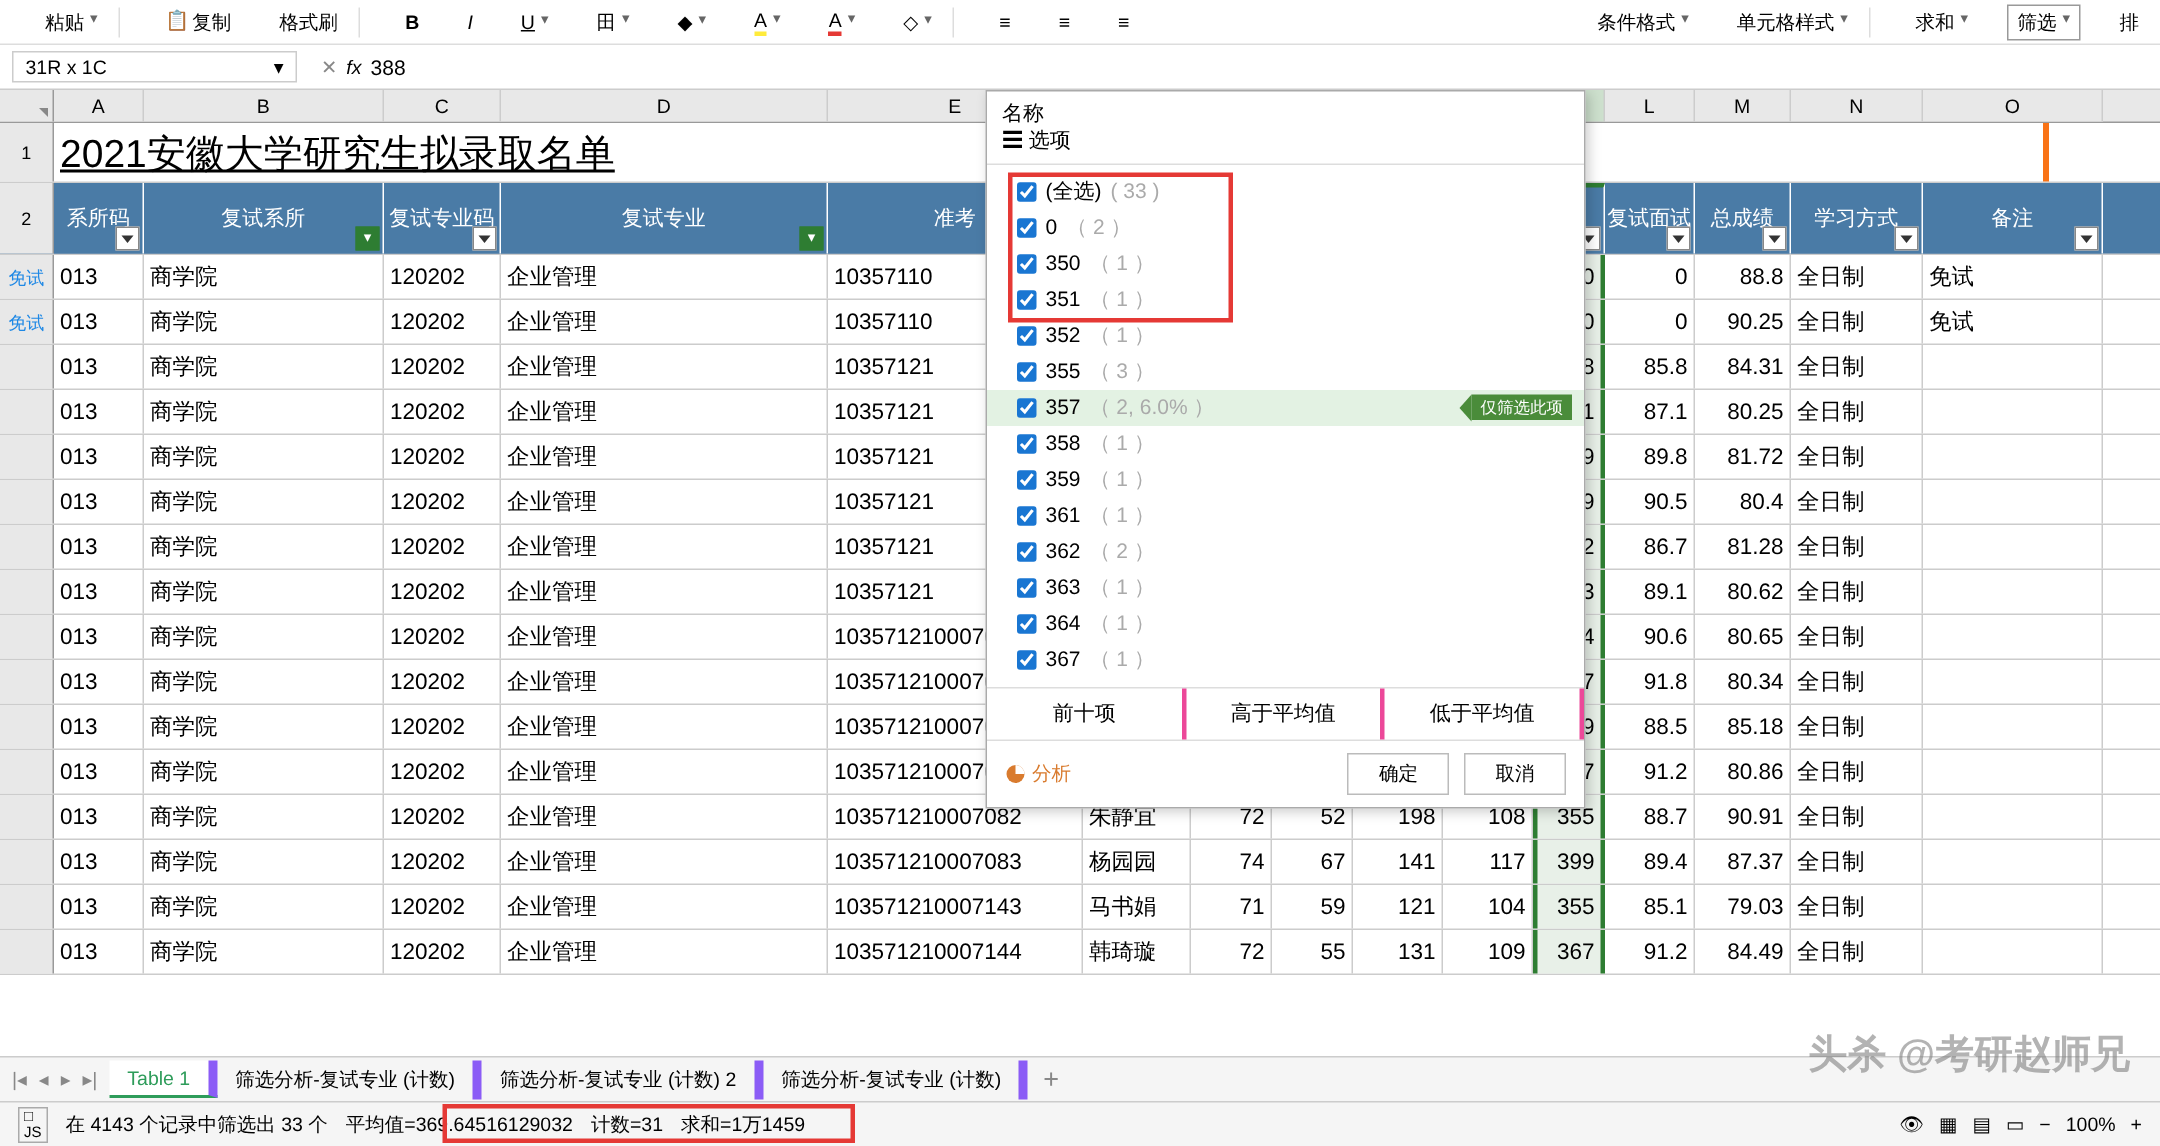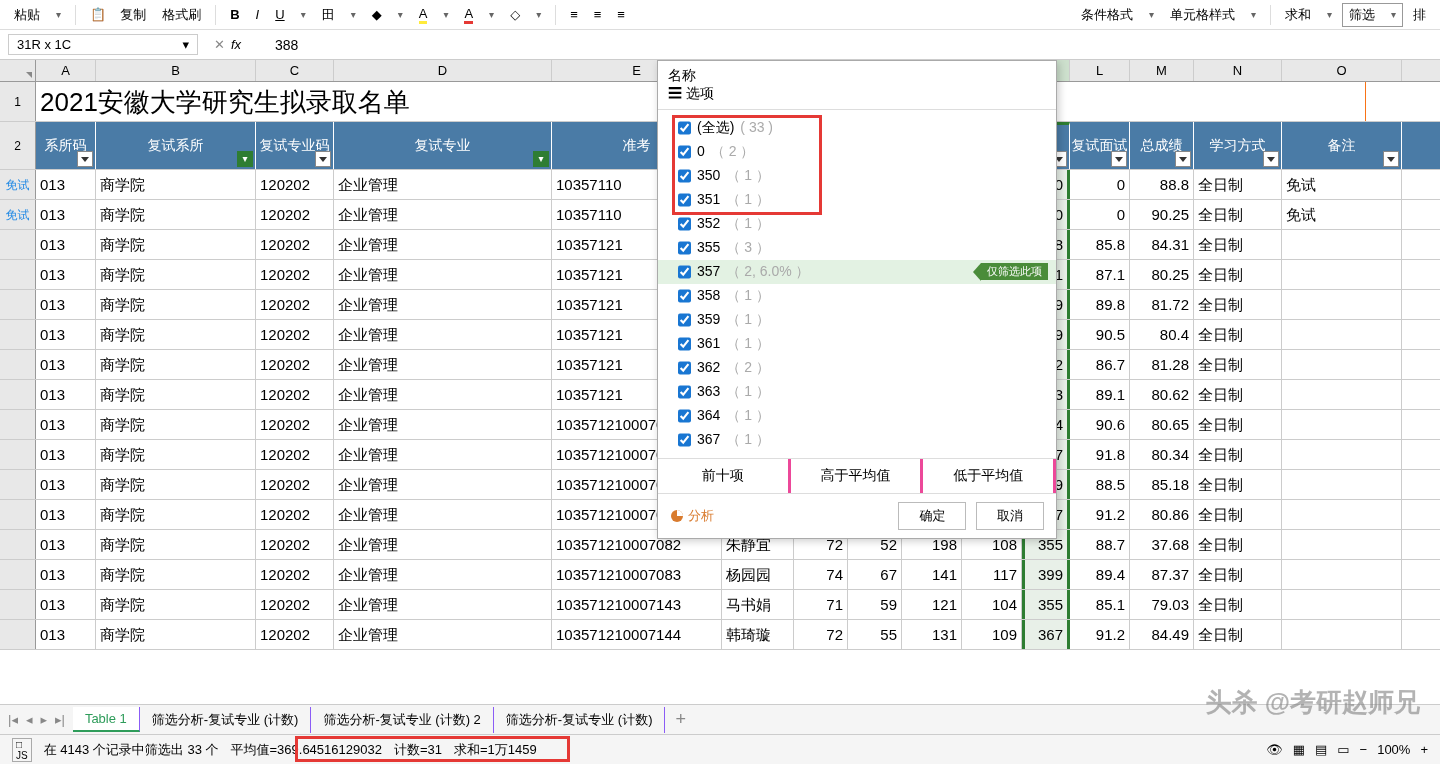--- a/index.html
+++ b/index.html
@@ -1,41 +1,41 @@
 <!DOCTYPE html>
 <html><head>
 <meta charset="utf-8">
 <style>
 * { box-sizing: border-box; margin: 0; padding: 0; font-family: "Microsoft YaHei", Arial, sans-serif; }
 body { width: 1440px; height: 764px; overflow: hidden; background: #fff; position: relative; font-size: 13px; }
 
 .toolbar { height: 30px; display: flex; align-items: center; padding: 0 8px; border-bottom: 1px solid #ddd; gap: 4px; }
-.toolbar .btn { padding: 2px 6px; display: flex; align-items: center; gap: 14px; cursor: pointer; }
+.toolbar .btn { padding: 2px 6px; display: flex; gap: 2px; cursor: pointer; margin-left: 16px; }
 .toolbar .sep { width: 1px; height: 20px; background: #ddd; margin: 0 4px; }
 .toolbar .dd { font-size: 10px; color: #666; margin-left: 2px; }
 
 .formula-bar { height: 30px; display: flex; align-items: center; border-bottom: 1px solid #ccc; }
 .name-box { width: 190px; border: 1px solid #ccc; margin: 0 8px; padding: 2px 8px; display: flex; align-items: center; justify-content: space-between; }
 .fx-area { display: flex; align-items: center; gap: 6px; padding: 0 8px; }
-.fx-input { border: none; outline: none; font-size: 14px; width: 300px; margin-left: 28px; }
+.fx-input { border: none; outline: none; font-size: 14px; width: 300px; }
 
 .grid-area { position: relative; height: 644px; overflow: hidden; }
 .col-headers { display: flex; height: 22px; background: #e8e8e8; border-bottom: 1px solid #999; }
 .rownum-spacer { width: 36px; border-right: 1px solid #999; background: #e8e8e8; position: relative; }
 .rownum-spacer::after { content: ""; position: absolute; right: 3px; bottom: 3px; border-left: 6px solid transparent; border-top: 6px solid #888; }
 .col-h { border-right: 1px solid #ccc; text-align: center; line-height: 22px; background: #e8e8e8; font-size: 13px; }
 
 .rows { position: relative; }
 .row { display: flex; height: 30px; border-bottom: 1px solid #ccc; }
 .rownum { width: 36px; background: #e8e8e8; border-right: 1px solid #999; text-align: center; line-height: 30px; font-size: 12px; }
 .cell { border-right: 1px solid #ccc; padding: 0 4px; line-height: 30px; overflow: hidden; white-space: nowrap; font-size: 15px; }
 
 .title-row { height: 40px; }
 .title-row .rownum { line-height: 40px; }
-.title-row .title-cell { font-size: 26px; line-height: 40px; border-right: 1px solid #f97316; padding-left: 4px; }
+.title-row .title-cell { font-size: 26px; line-height: 40px; border-right: 4px solid #f97316; padding-left: 4px; text-decoration: underline; }
 
 .header-row { height: 48px; background: #4a7ba6; }
 .header-row .rownum { line-height: 48px; }
 .header-row .hcell { background: #4a7ba6; color: #fff; border-right: 1px solid #fff; display: flex; align-items: center; justify-content: center; text-align: center; position: relative; font-size: 14px; line-height: 1.2; }
 .filter-btn { position: absolute; right: 2px; bottom: 2px; width: 16px; height: 16px; background: #fff; border: 1px solid #888; display: flex; align-items: center; justify-content: center; }
 .filter-btn.active { background: #2e7d32; border-color: #2e7d32; }
 .filter-btn::after { content: ""; border-left: 4px solid transparent; border-right: 4px solid transparent; border-top: 5px solid #333; }
 .filter-btn.active::after { content: "▾"; color: #fff; font-size: 10px; border: none; }
 
 .rownum.filtered { color: #1e88e5; }
@@ -55,21 +55,21 @@
 .fp-item .only::before { content: ""; position: absolute; left: -8px; top: 0; border-top: 9px solid transparent; border-bottom: 9px solid transparent; border-right: 8px solid #4a8c3a; }
 .red-box { position: absolute; border: 3px solid #e53935; pointer-events: none; }
 .fp-btns { display: flex; border-top: 1px solid #ddd; }
 .fp-btns div { flex: 1; text-align: center; padding: 8px; border-right: 3px solid #ec4899; cursor: pointer; font-size: 14px; }
 .fp-foot { display: flex; justify-content: space-between; align-items: center; padding: 8px 12px; border-top: 1px solid #ddd; }
 .fp-foot .an { color: #d97b2e; display: flex; align-items: center; gap: 4px; }
 .fp-foot button { padding: 4px 20px; margin-left: 6px; border: 1px solid #bbb; background: #fff; cursor: pointer; font-size: 13px; }
 
 .sheet-tabs { position: absolute; bottom: 30px; left: 0; right: 0; height: 30px; display: flex; align-items: center; border-top: 1px solid #ccc; background: #f5f5f5; }
 .nav-btns { display: flex; padding: 0 8px; gap: 8px; color: #888; }
-.tab { padding: 4px 12px; border-right: 1px solid #8b5cf6; cursor: pointer; font-size: 13px; }
+.tab { padding: 4px 12px; border-right: 6px solid #8b5cf6; cursor: pointer; font-size: 13px; }
 .tab.active { color: #2e9c5a; border-bottom: 2px solid #2e9c5a; background: #fff; }
 .tab-scroll { flex: 1; }
 .add-tab { padding: 0 10px; color: #888; font-size: 18px; }
 
 .status-bar { position: absolute; bottom: 0; left: 0; right: 0; height: 30px; display: flex; align-items: center; border-top: 1px solid #ccc; background: #f5f5f5; padding: 0 12px; font-size: 13px; gap: 12px; }
 .status-bar .js { border: 1px solid #aaa; padding: 0 3px; font-size: 10px; position: relative; }
 .status-bar .right { margin-left: auto; display: flex; align-items: center; gap: 10px; }
 
 .watermark { position: absolute; right: 20px; bottom: 44px; font-size: 26px; color: rgba(128,128,128,0.6); font-weight: bold; z-index: 200; }
 
@@ -453,21 +453,21 @@
           <div class="cell cC">120202</div>
           <div class="cell cD">企业管理</div>
           <div class="cell cE">103571210007082</div>
           <div class="cell cF">朱静宜</div>
           <div class="cell cG txt-r">72</div>
           <div class="cell cH txt-r">52</div>
           <div class="cell cI txt-r">198</div>
           <div class="cell cJ txt-r">108</div>
           <div class="cell cK txt-r sel-col J">355</div>
           <div class="cell cL txt-r">88.7</div>
-          <div class="cell cM txt-r">37.68</div>
+          <div class="cell cM txt-r">90.91</div>
           <div class="cell cN">全日制</div>
           <div class="cell cO"></div>
         </div>
         <div class="row">
           <div class="rownum filtered"></div>
           <div class="cell cA">013</div>
           <div class="cell cB">商学院</div>
           <div class="cell cC">120202</div>
           <div class="cell cD">企业管理</div>
           <div class="cell cE">103571210007083</div>

